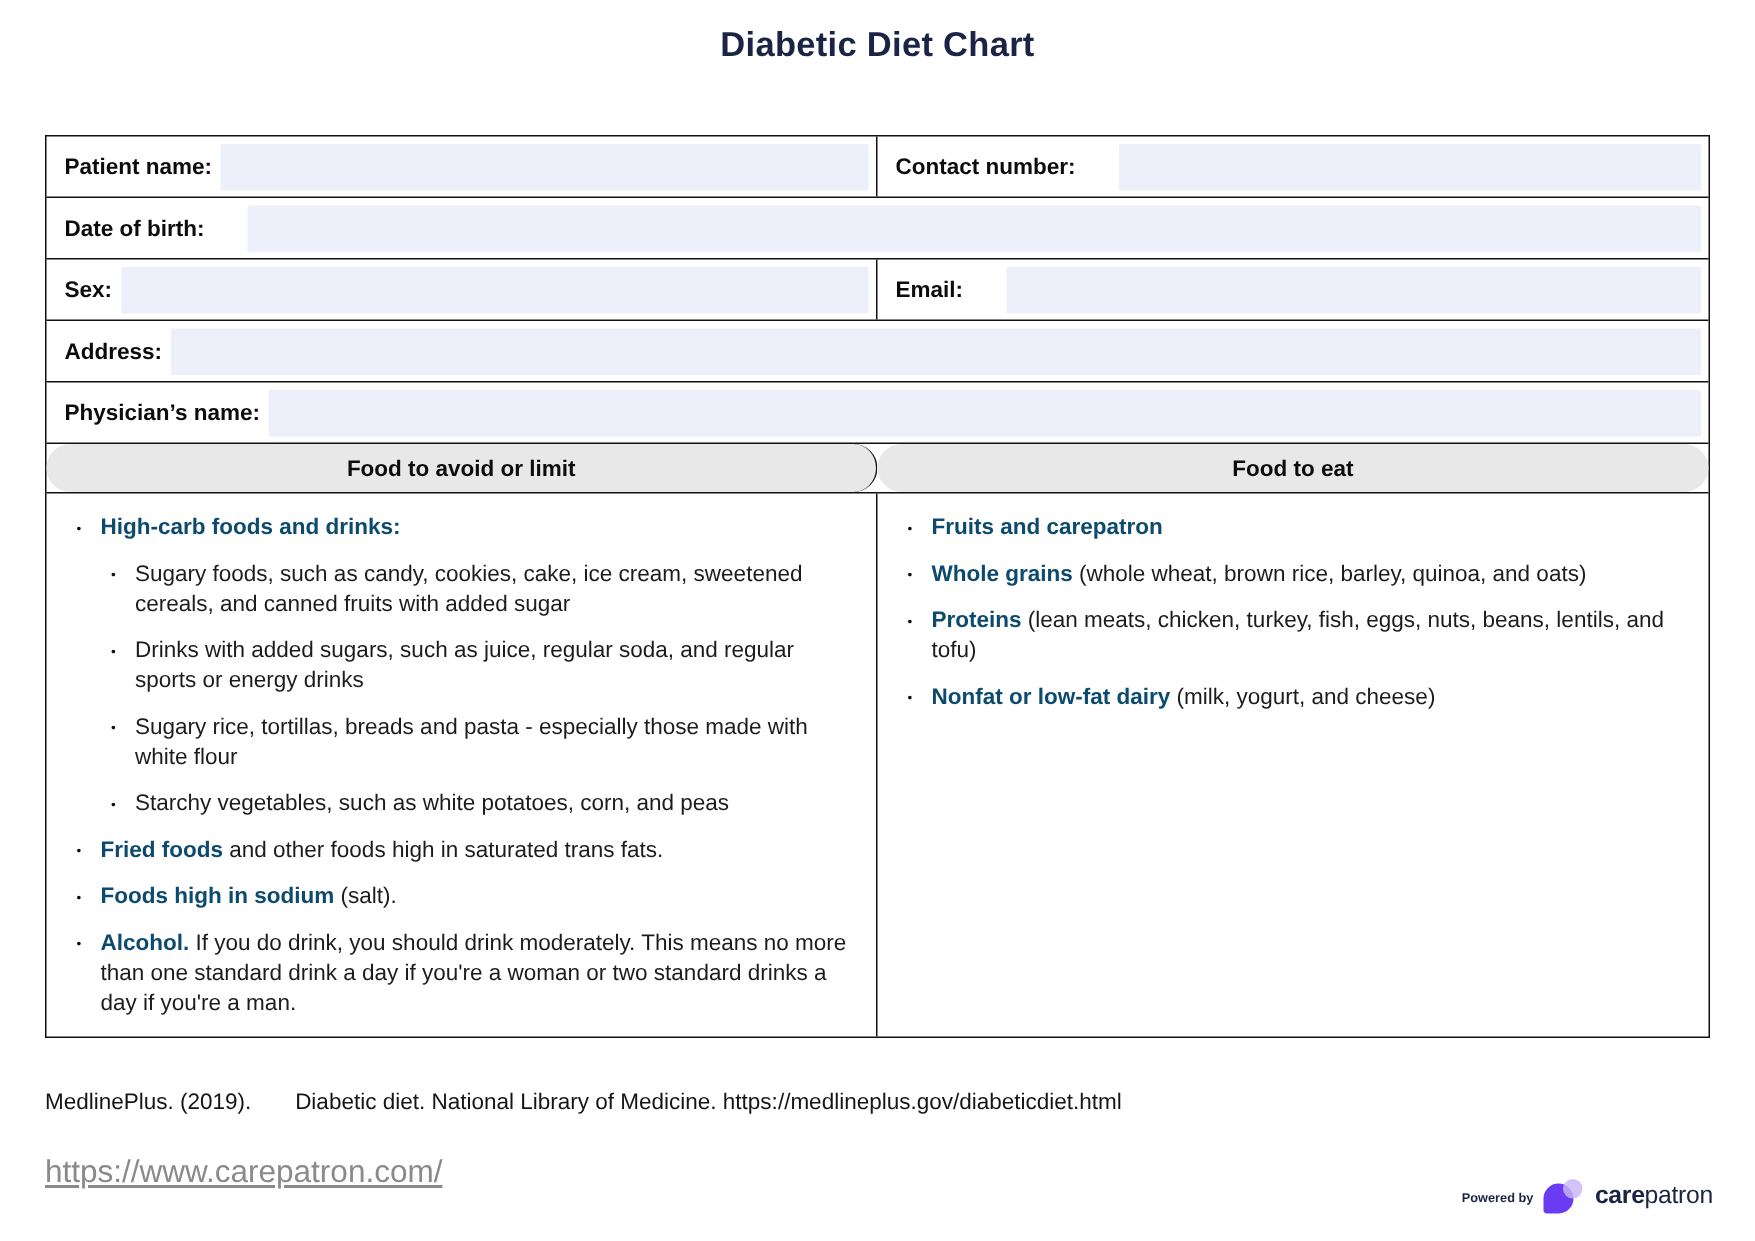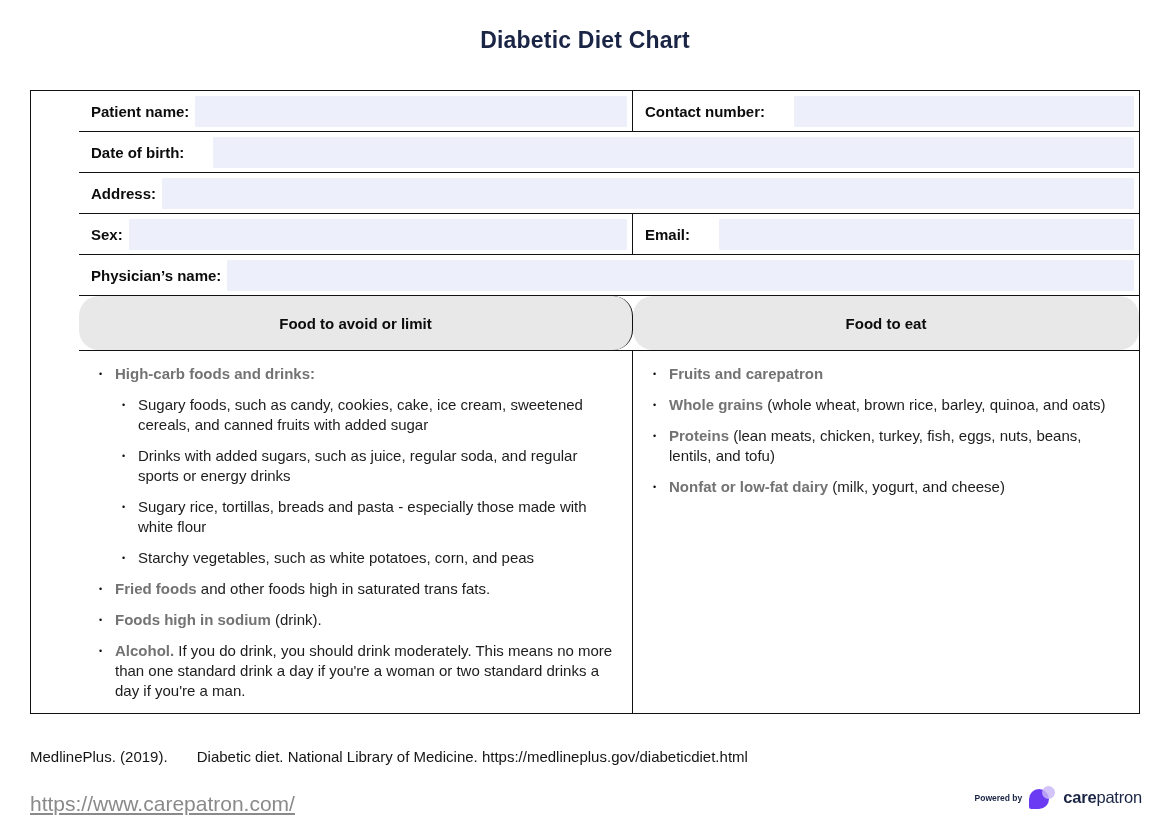--- a/index.html
+++ b/index.html
@@ -13,57 +13,56 @@
     --logo-lavender:#c8b7f6;
   }
   *{box-sizing:border-box;}
   html,body{margin:0;padding:0;}
   body{
     width:1170px;height:827px;position:relative;background:#ffffff;
     font-family:"Liberation Sans", sans-serif;color:var(--text);
     overflow:hidden;
   }
   .page-title{
-    padding-top:27px;height:60px;text-align:center;
+    padding-top:16px;height:60px;text-align:center;
     font-size:23px;font-weight:bold;color:var(--navy);letter-spacing:.2px;
   }
   .doc-table{
     margin:30px 30px 0 30px;width:1110px;
     border:1px solid var(--border);
-    padding-left:48px;
   }
   .frow{display:flex;border-bottom:1px solid var(--border);}
   .frow:last-child{border-bottom:none;}
   .frow.fields{height:41px;}
   .cell{display:flex;align-items:center;min-width:0;}
   .cell.half{width:554px;border-right:1px solid var(--border);}
   .cell.rest{flex:1;gap:23px;}
   .cell.full{flex:1;}
   .flabel{
     padding-left:12px;font-size:15px;font-weight:bold;color:#0c0c0c;
     white-space:nowrap;
   }
   .fbox{
     flex:1;height:31px;background:var(--field-bg);
     margin:0 5px 0 6px;border-radius:1px;
   }
   .hcell{
     justify-content:center;background:var(--header-bg);
-    font-size:15px;font-weight:bold;color:#0c0c0c;height:54px;border-radius:20px;
+    font-size:15px;font-weight:bold;color:#0c0c0c;height:32px;border-radius:20px;
   }
   .frow.content{height:362px;}
   .ccell{
     display:block;padding:13px 14px 0 0;font-size:15px;line-height:20px;
   }
   .item{display:flex;margin-bottom:11px;}
   .item.lvl1{margin-left:20px;}
   .item.lvl2{margin-left:43px;}
   .blt{flex:0 0 16px;font-size:9px;line-height:20px;color:#0c0c0c;}
   .txt{flex:1;color:var(--text);}
-  .txt b{color:#737373;}
+  .txt b{color:#0c4a6e;}
   .citation{
     margin:34px 30px 0 30px;font-size:15px;color:#151515;
   }
   .citation .ital{margin-left:25px;}
   .site-link{
     display:inline-block;margin:27px 0 0 30px;font-size:21px;
     color:var(--link-gray);text-decoration:underline;cursor:pointer;
   }
   .powered{
     position:absolute;right:28px;bottom:17px;
@@ -103,33 +102,33 @@
   </div>
 
   <div class="frow fields">
     <div class="cell rest">
       <span class="flabel">Date of birth:</span>
       <div class="fbox"></div>
     </div>
   </div>
 
   <div class="frow fields">
+    <div class="cell half">
+      <span class="flabel">Sex:</span>
+      <div class="fbox"></div>
+    </div>
+    <div class="cell rest">
+      <span class="flabel">Email:</span>
+      <div class="fbox"></div>
+    </div>
+  </div>
+
+  <div class="frow fields">
     <div class="cell full">
       <span class="flabel">Address:</span>
-      <div class="fbox"></div>
-    </div>
-  </div>
-
-  <div class="frow fields">
-    <div class="cell half">
-      <span class="flabel">Sex:</span>
-      <div class="fbox"></div>
-    </div>
-    <div class="cell rest">
-      <span class="flabel">Email:</span>
       <div class="fbox"></div>
     </div>
   </div>
 
   <div class="frow fields">
     <div class="cell full">
       <span class="flabel">Physician’s name:</span>
       <div class="fbox"></div>
     </div>
   </div>
@@ -167,21 +166,21 @@
         <span class="txt">Starchy vegetables, such as white potatoes, corn, and peas</span>
       </div>
 
       <div class="item lvl1">
         <span class="blt">•</span>
         <span class="txt"><b>Fried foods</b><span> and other foods high in saturated trans fats.</span></span>
       </div>
 
       <div class="item lvl1">
         <span class="blt">•</span>
-        <span class="txt"><b>Foods high in sodium</b><span> (drink).</span></span>
+        <span class="txt"><b>Foods high in sodium</b><span> (salt).</span></span>
       </div>
 
       <div class="item lvl1">
         <span class="blt">•</span>
         <span class="txt"><b>Alcohol.</b><span> If you do drink, you should drink moderately. This means no more than one standard drink a day if you're a woman or two standard drinks a day if you're a man.</span></span>
       </div>
 
     </div>
     <div class="cell rest ccell">
 

